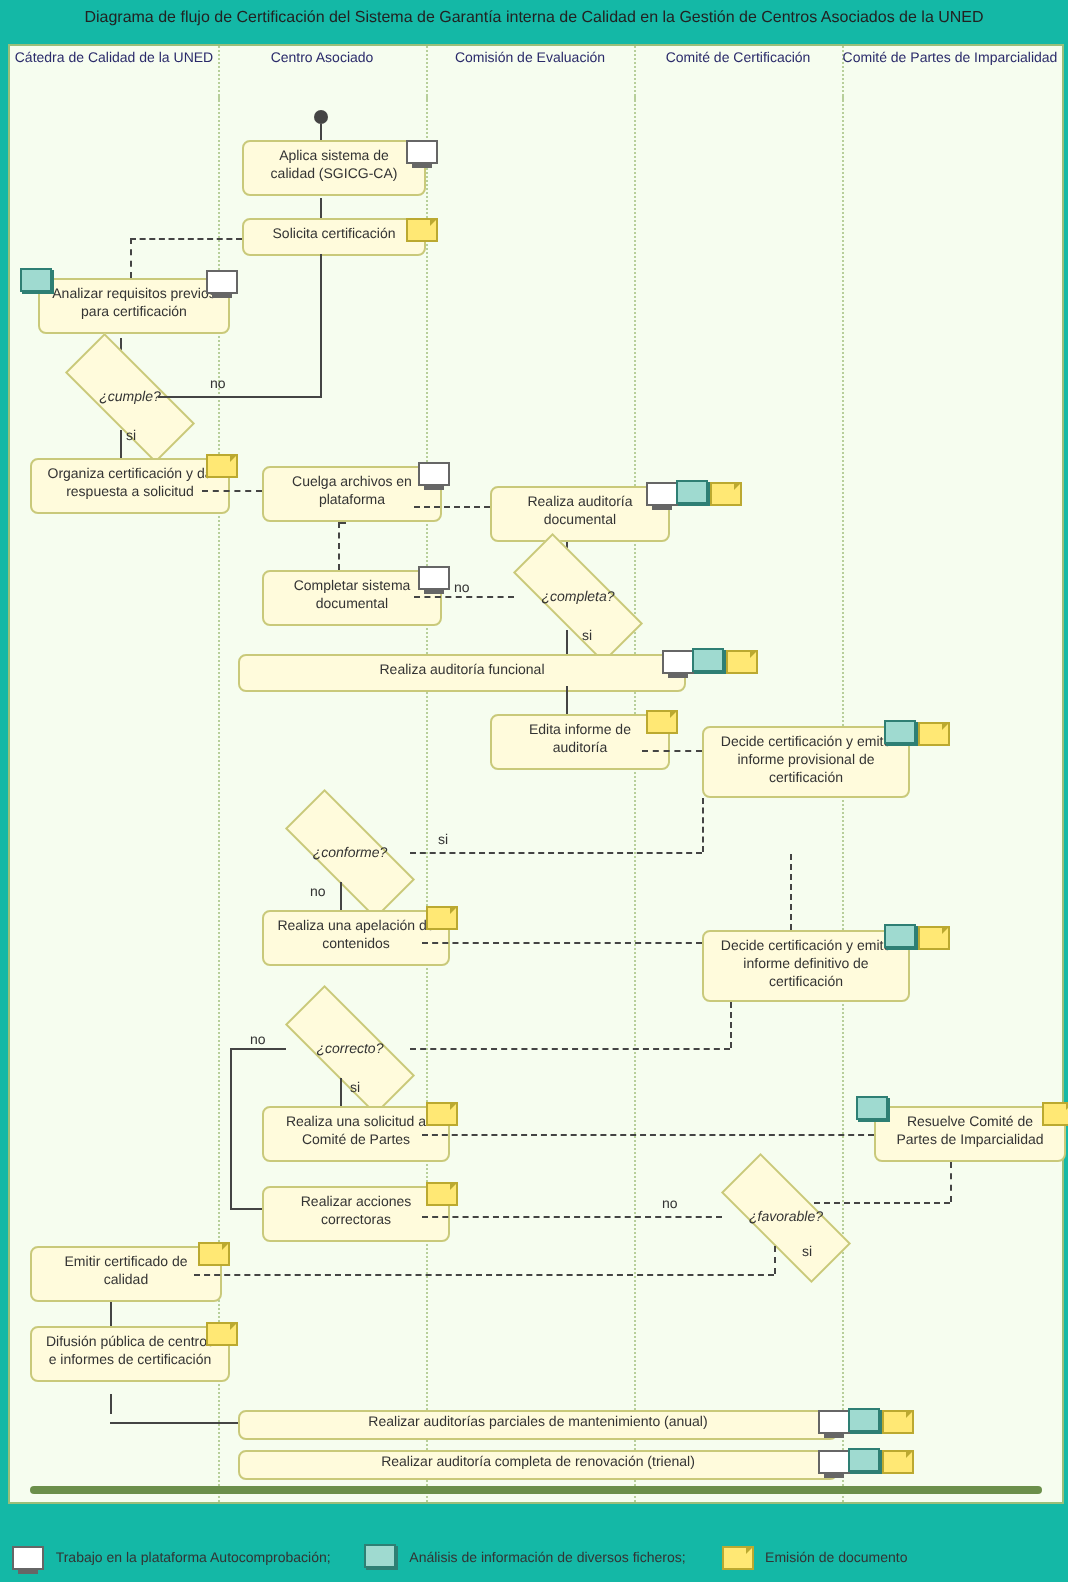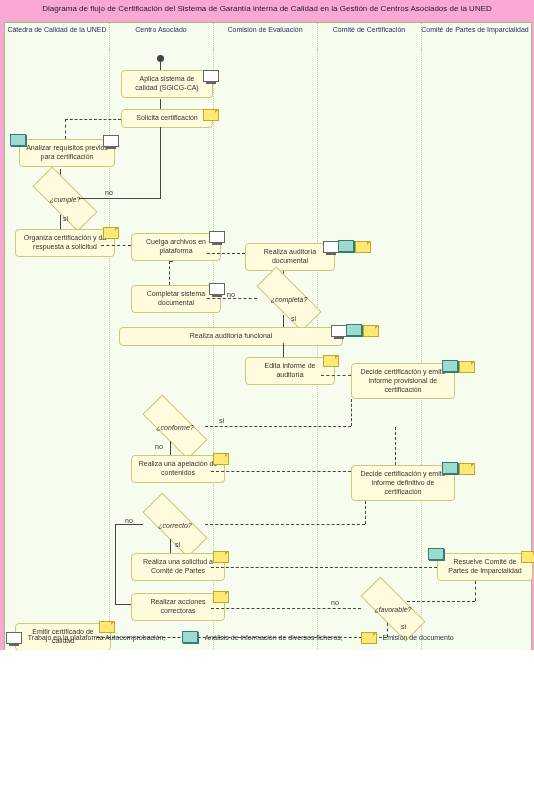--- a/index.html
+++ b/index.html
@@ -1,16 +1,16 @@
 <!DOCTYPE html>
 <html><head>
 <meta charset="utf-8">
 <style>
   html,body{margin:0;padding:0;font-family:Arial,Helvetica,sans-serif;font-size:7px;color:#333;background:#fff}
-  .canvas{position:relative;width:534px;height:650px;background:#f9a8d4}
+  .canvas{position:relative;width:534px;height:791px;background:#14b8a6}
   .title{position:absolute;top:4px;left:0;right:0;text-align:center;font-size:8px;color:#222}
   .pool{position:absolute;top:22px;left:4px;width:526px;height:728px;background:#f6fdef;border:1px solid #9abf7a}
   .lane-head{position:absolute;top:0;height:24px;text-align:center;font-size:7px;color:#2a2a6a;padding-top:3px;border-right:1px dotted #b7cf9a}
   .lane-sep{position:absolute;top:24px;bottom:0;border-right:1px dotted #b7cf9a}
   .box{position:absolute;background:#fffbdc;border:1px solid #c9c97a;border-radius:4px;padding:4px 6px;text-align:center;line-height:1.25}
   .decision{position:absolute;width:62px;height:26px;background:#fffbdc;border:1px solid #c9c97a;transform:rotate(45deg)}
   .decision span{position:absolute;left:50%;top:50%;transform:translate(-50%,-50%) rotate(-45deg);font-style:italic;white-space:nowrap}
   .lbl{position:absolute;font-size:7px;color:#333}
   .dot{position:absolute;width:7px;height:7px;border-radius:50%;background:#444}
   .line{position:absolute;background:#444}

